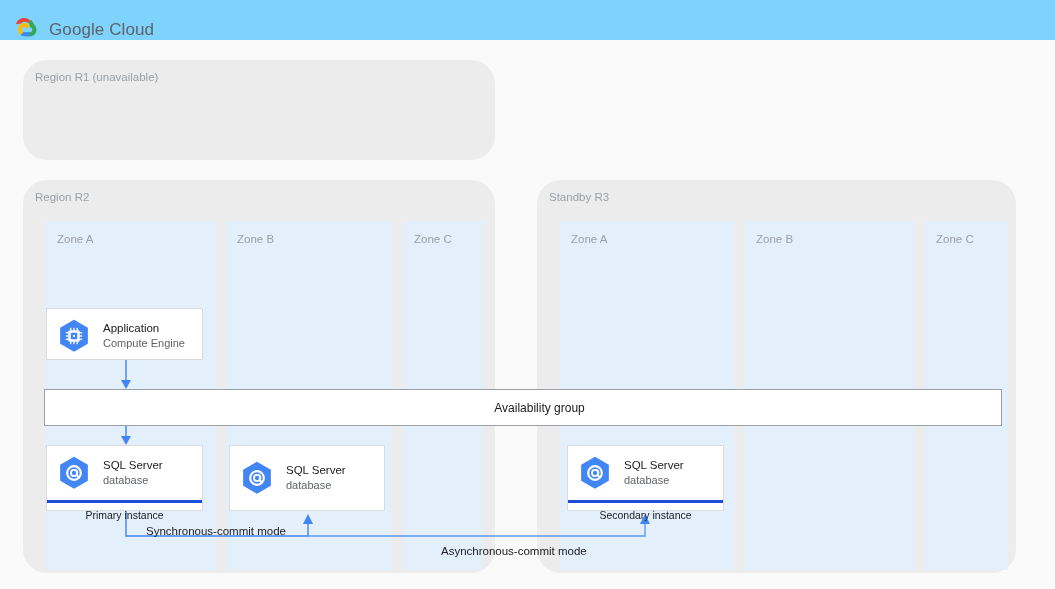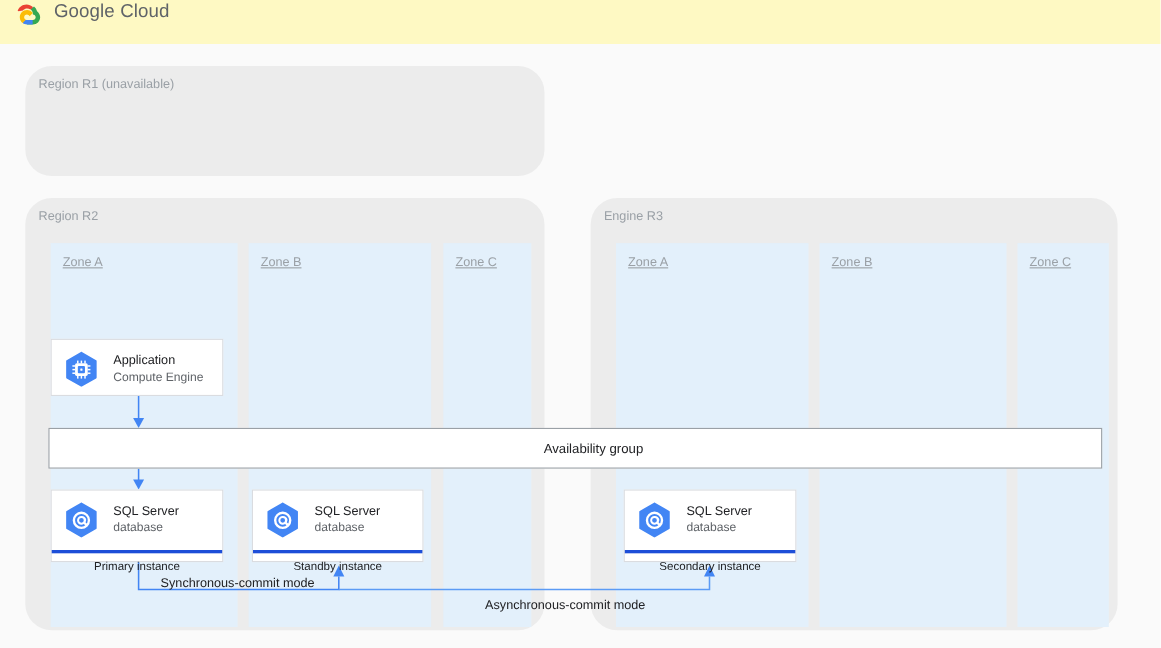--- a/index.html
+++ b/index.html
@@ -16,23 +16,23 @@
     color: #3c4043;
     overflow: hidden;
     position: relative;
   }
 
   
   #header {
     position: absolute;
     left: 0; top: 0;
     width: 1055px; height: 40px;
-    background: #fef9c3;
+    background: #7dd3fc;
     display: flex;
-    align-items: flex-start;
+    align-items: flex-end;
     padding-left: 13px;
   }
   #gcp-logo { width: 26px; height: 26px; display: block; }
   #brand-text {
     margin-left: 10px;
     font-size: 17px;
     color: #5f6368;
     letter-spacing: 0.1px;
     white-space: nowrap;
   }
@@ -66,21 +66,20 @@
   .zone {
     position: absolute;
     background: #e3f0fb;
   }
   .zone-label {
     position: absolute;
     left: 11px; top: 12px;
     font-size: 11.5px;
     color: #9aa0a6;
     white-space: nowrap;
-    text-decoration: underline;
   }
 
   
   #zone-r2-a { left: 46px;  top: 181px; width: 170px; height: 349px; }
   #zone-r2-b { left: 226px; top: 181px; width: 166px; height: 349px; }
   #zone-r2-c { left: 403px; top: 181px; width: 80px;  height: 349px; }
   
   #zone-r3-a { left: 560px; top: 181px; width: 175px; height: 349px; }
   #zone-r3-b { left: 745px; top: 181px; width: 170px; height: 349px; }
   #zone-r3-c { left: 925px; top: 181px; width: 83px;  height: 349px; }
@@ -182,21 +181,21 @@
 
   <div class="region" id="region-r1">
     <span class="region-label">Region R1 (unavailable)</span>
   </div>
 
   <div class="region" id="region-r2">
     <span class="region-label">Region R2</span>
   </div>
 
   <div class="region" id="region-r3">
-    <span class="region-label">Engine R3</span>
+    <span class="region-label">Standby R3</span>
   </div>
 
   <div class="zone" id="zone-r2-a">
     <span class="zone-label">Zone A</span>
   </div>
   <div class="zone" id="zone-r2-b">
     <span class="zone-label">Zone B</span>
   </div>
   <div class="zone" id="zone-r2-c">
     <span class="zone-label">Zone C</span>
@@ -303,21 +302,20 @@
           <path fill="#4285F4" d="M19.5 2.2c.31-.18.69-.18 1 0l14.4 8.31c.31.18.5.51.5.87v16.62c0 .36-.19.69-.5.87L20.5 37.18c-.31.18-.69.18-1 0L5.1 28.87a1 1 0 0 1-.5-.87V11.38c0-.36.19-.69.5-.87L19.5 2.2z"></path>
           <path fill="#ffffff" d="M20 11.2a8.8 8.8 0 1 0 0 17.6 8.8 8.8 0 0 0 0-17.6zm0 2.4a6.4 6.4 0 0 1 6.4 6.4 6.4 6.4 0 0 1-6.4 6.4 6.4 6.4 0 0 1-6.4-6.4 6.4 6.4 0 0 1 6.4-6.4z"></path>
           <path fill="#ffffff" d="M20 15.6a4.4 4.4 0 0 0 0 8.8c.9 0 1.74-.27 2.44-.73l2.7 2.7 1.7-1.7-2.7-2.7c.46-.7.73-1.54.73-2.44A4.4 4.4 0 0 0 20 15.6zm0 2a2.4 2.4 0 1 1 0 4.8 2.4 2.4 0 0 1 0-4.8z"></path>
         </svg>
       </span>
       <div class="card-text">
         <div class="card-title">SQL Server</div>
         <div class="card-sub">database</div>
       </div>
     </div>
-    <div class="card-footer">Standby instance</div>
   </div>
 
   <div class="card" id="card-db-secondary">
     <div class="card-main">
       <span class="card-icon">
         <svg viewBox="0 0 40 40" aria-hidden="true">
           <path fill="#4285F4" d="M19.5 2.2c.31-.18.69-.18 1 0l14.4 8.31c.31.18.5.51.5.87v16.62c0 .36-.19.69-.5.87L20.5 37.18c-.31.18-.69.18-1 0L5.1 28.87a1 1 0 0 1-.5-.87V11.38c0-.36.19-.69.5-.87L19.5 2.2z"></path>
           <path fill="#ffffff" d="M20 11.2a8.8 8.8 0 1 0 0 17.6 8.8 8.8 0 0 0 0-17.6zm0 2.4a6.4 6.4 0 0 1 6.4 6.4 6.4 6.4 0 0 1-6.4 6.4 6.4 6.4 0 0 1-6.4-6.4 6.4 6.4 0 0 1 6.4-6.4z"></path>
           <path fill="#ffffff" d="M20 15.6a4.4 4.4 0 0 0 0 8.8c.9 0 1.74-.27 2.44-.73l2.7 2.7 1.7-1.7-2.7-2.7c.46-.7.73-1.54.73-2.44A4.4 4.4 0 0 0 20 15.6zm0 2a2.4 2.4 0 1 1 0 4.8 2.4 2.4 0 0 1 0-4.8z"></path>
         </svg>

